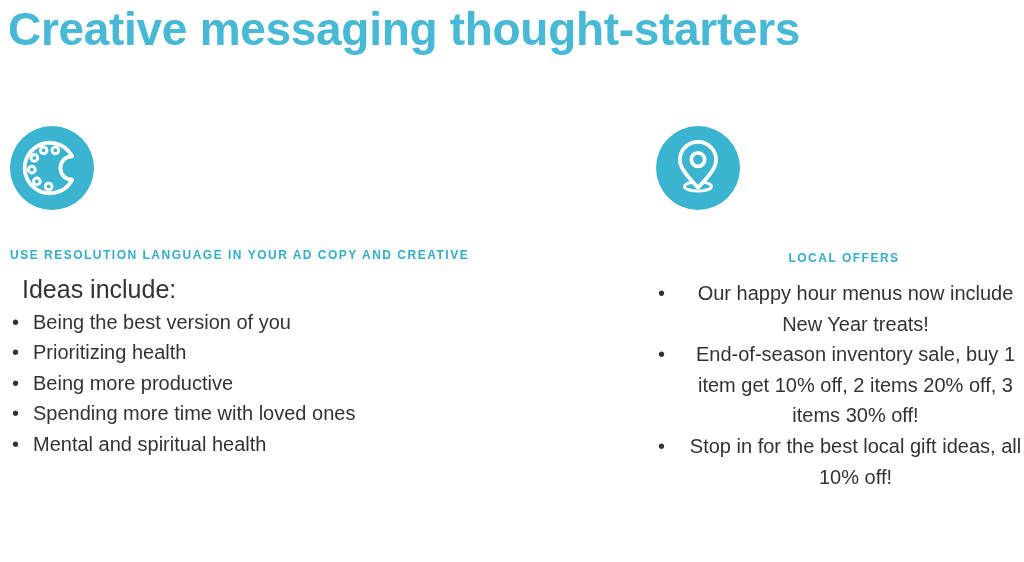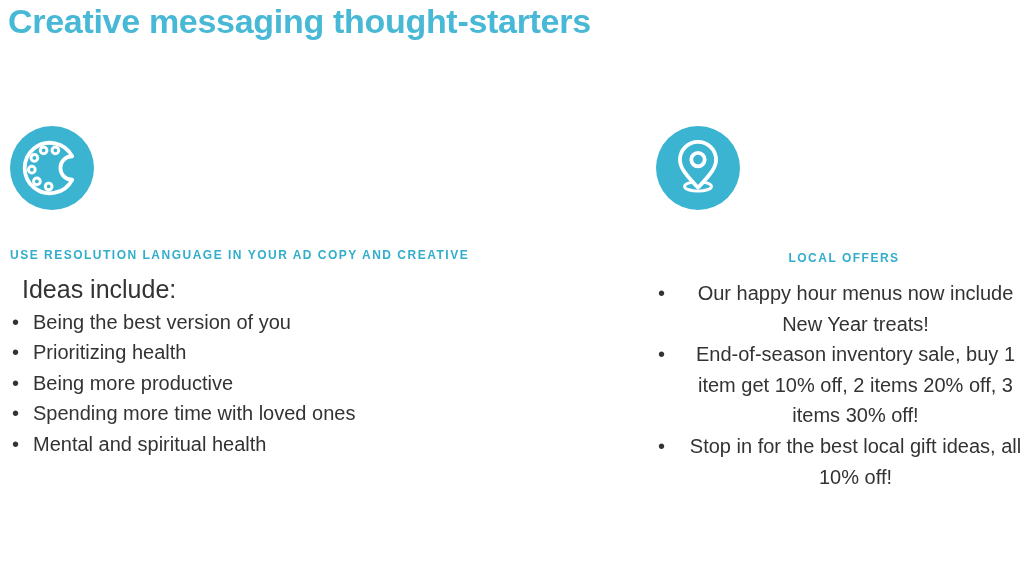--- a/index.html
+++ b/index.html
@@ -17,21 +17,21 @@
     font-family: "Liberation Sans", sans-serif;
     position: relative;
     overflow: hidden;
   }
   .slide { position: absolute; inset: 0; }
   .slide-title {
     position: absolute;
     left: 8px;
     top: 2px;
     margin: 0;
-    font-size: 34px;
+    font-size: 46px;
     font-weight: 700;
     letter-spacing: -0.3px;
     color: var(--title-text);
     white-space: nowrap;
   }
   .col { position: absolute; top: 126px; }
   .col-left  { left: 10px;  width: 470px; }
   .col-right { left: 656px; width: 376px; text-align: center; }
   .icon-circle {
     width: 84px;

